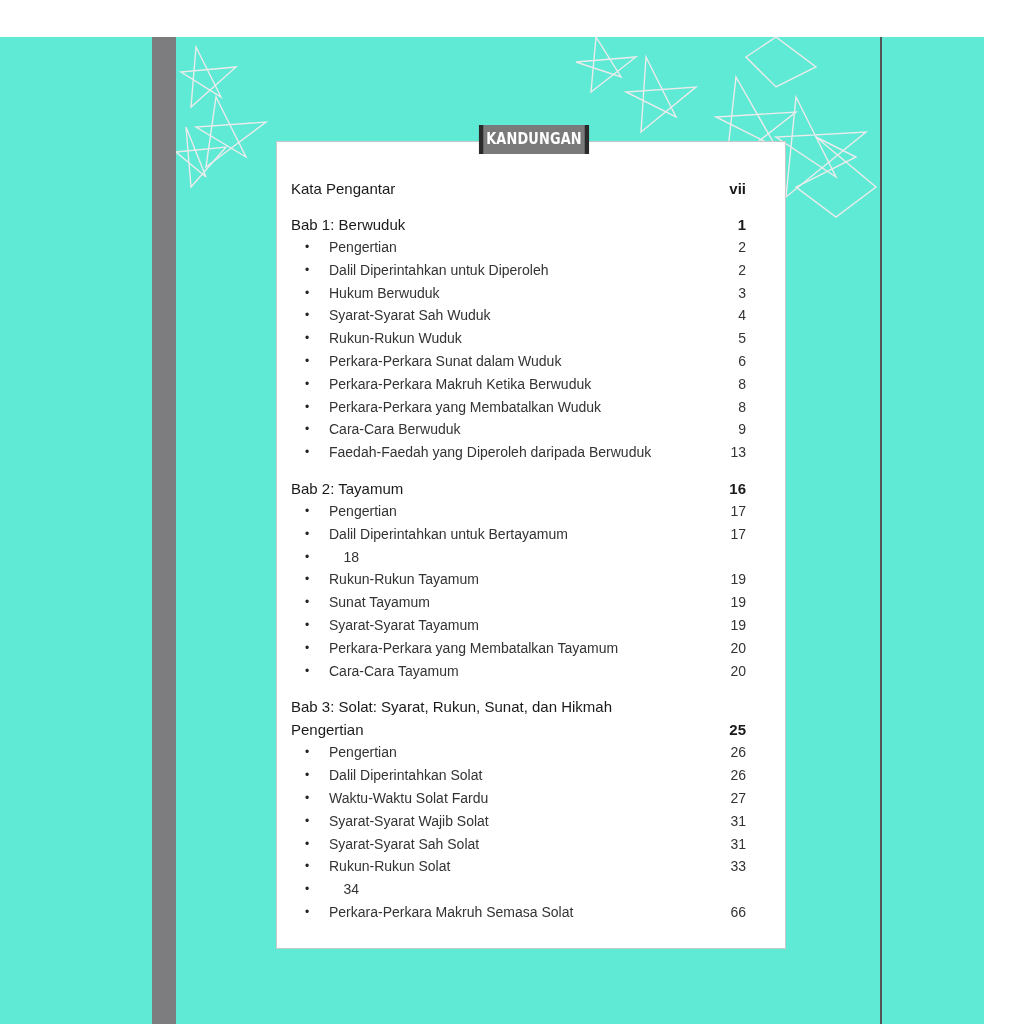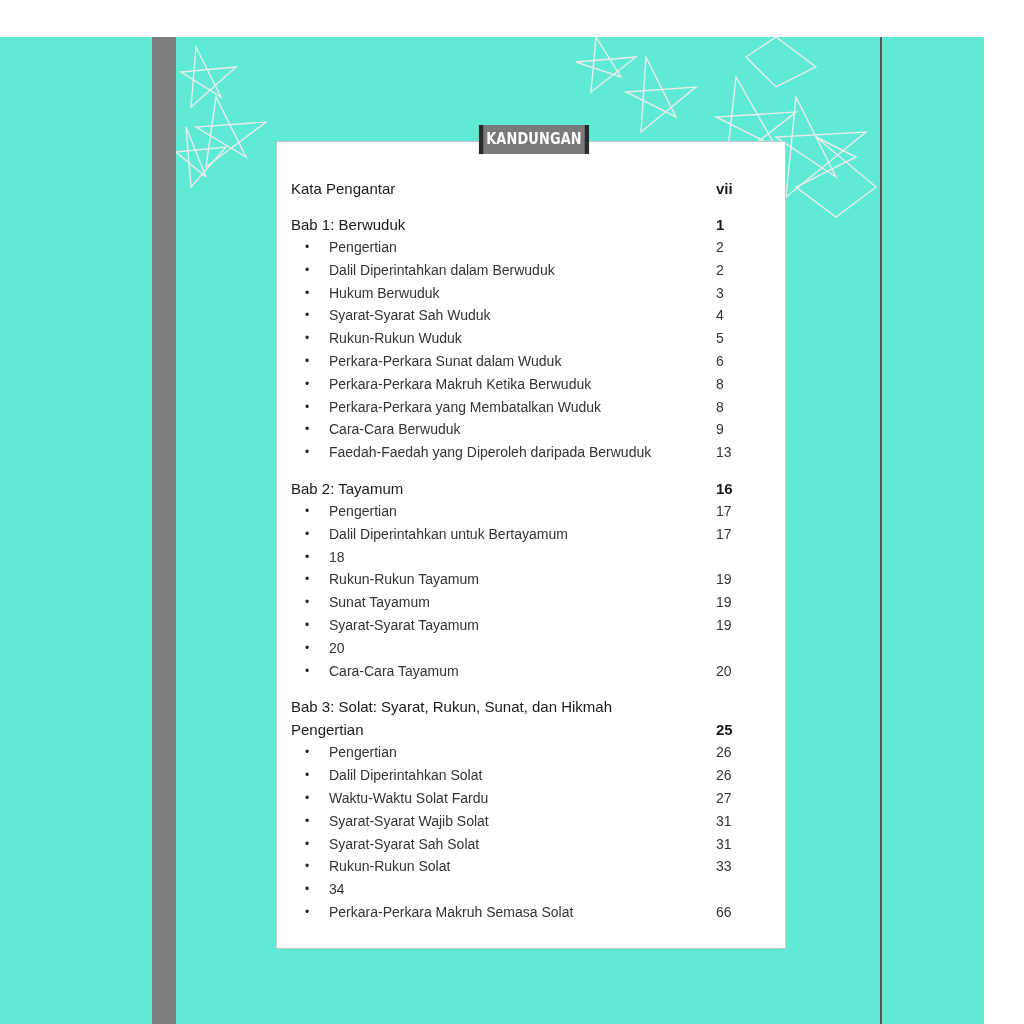--- a/index.html
+++ b/index.html
@@ -103,21 +103,21 @@
       padding-left: 38px;
     }
     .row.sub .bullet {
       position: absolute;
       left: 14px;
       top: 0;
       font-size: 12px;
       color: #222;
     }
     .page {
-      text-align: left;
+      text-align: right;
       min-width: 30px;
     }
     .gap {
       height: 13px;
     }
   </style>
 </head>
 <body>
 
 <div class="canvas">
@@ -153,21 +153,21 @@
         <span class="label">Bab 1: Berwuduk</span>
         <span class="page">1</span>
       </div>
       <div class="row sub">
         <span class="bullet">•</span>
         <span class="label">Pengertian</span>
         <span class="page">2</span>
       </div>
       <div class="row sub">
         <span class="bullet">•</span>
-        <span class="label">Dalil Diperintahkan dalam Berwuduk</span>
+        <span class="label">Dalil Diperintahkan untuk Diperoleh</span>
         <span class="page">2</span>
       </div>
       <div class="row sub">
         <span class="bullet">•</span>
         <span class="label">Hukum Berwuduk</span>
         <span class="page">3</span>
       </div>
       <div class="row sub">
         <span class="bullet">•</span>
         <span class="label">Syarat-Syarat Sah Wuduk</span>
@@ -232,20 +232,21 @@
         <span class="label">Sunat Tayamum</span>
         <span class="page">19</span>
       </div>
       <div class="row sub">
         <span class="bullet">•</span>
         <span class="label">Syarat-Syarat Tayamum</span>
         <span class="page">19</span>
       </div>
       <div class="row sub">
         <span class="bullet">•</span>
+        <span class="label">Perkara-Perkara yang Membatalkan Tayamum</span>
         <span class="page">20</span>
       </div>
       <div class="row sub">
         <span class="bullet">•</span>
         <span class="label">Cara-Cara Tayamum</span>
         <span class="page">20</span>
       </div>
       <div class="gap"></div>
       <div class="row heading">
         <span class="label">Bab 3: Solat: Syarat, Rukun, Sunat, dan Hikmah</span>

